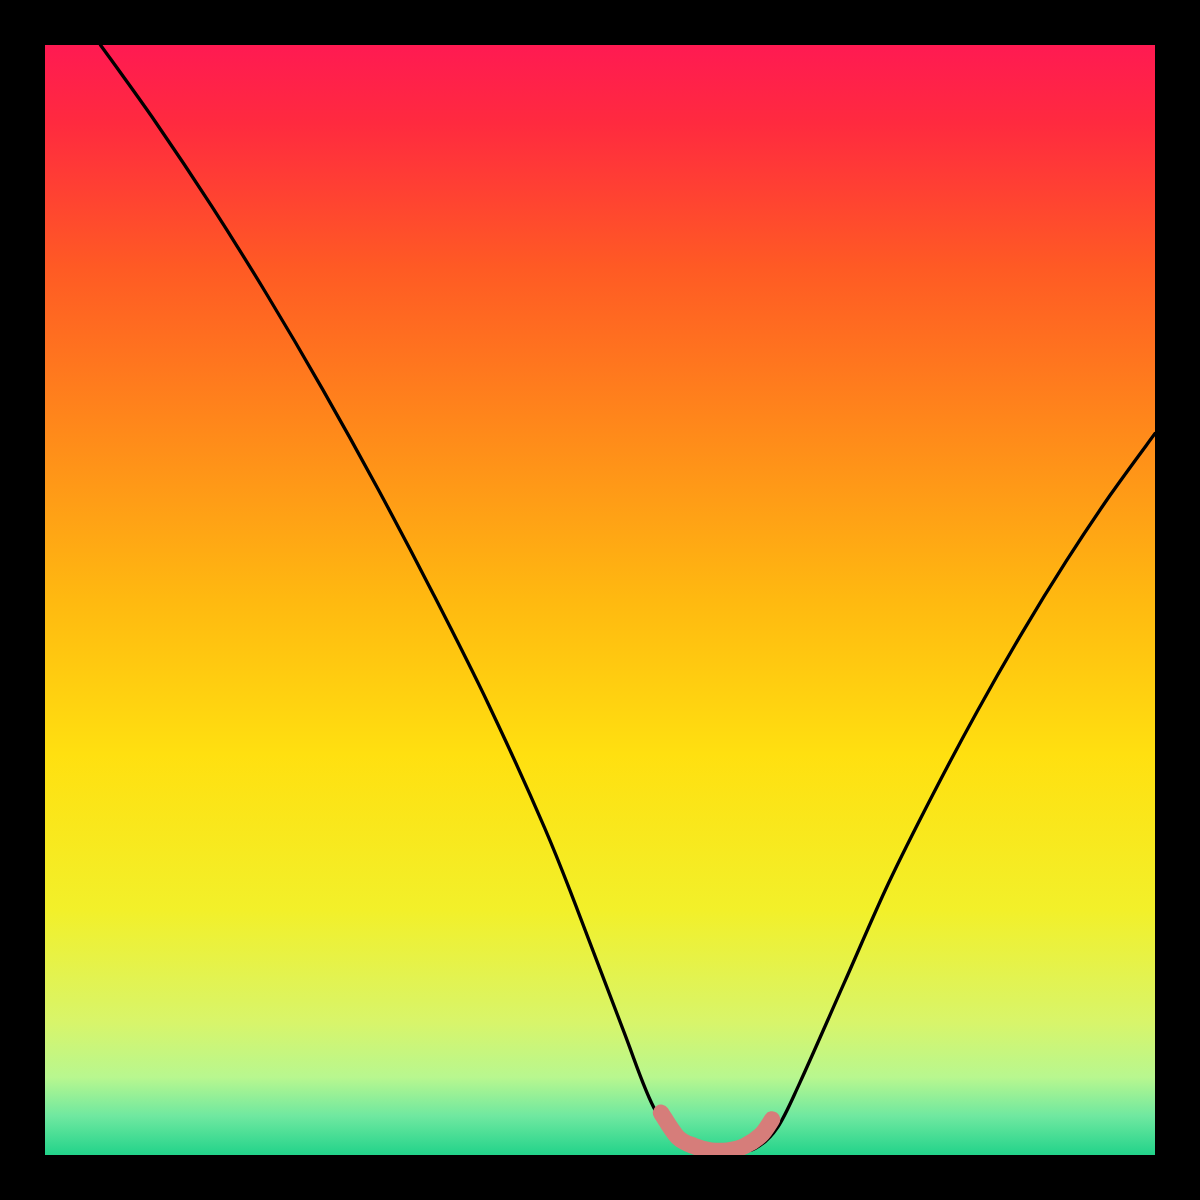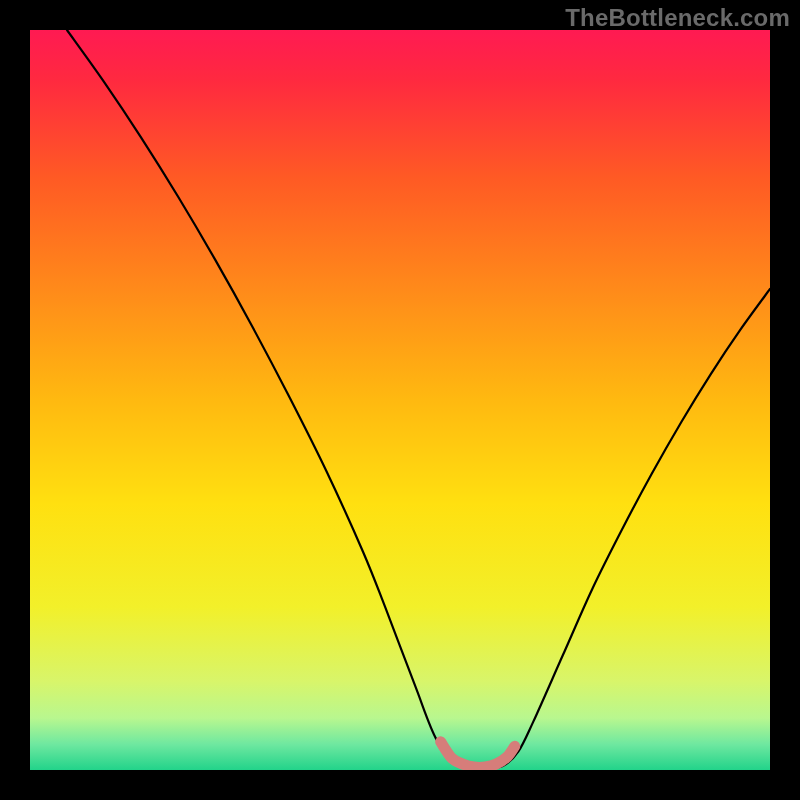--- a/index.html
+++ b/index.html
@@ -37,21 +37,20 @@
     letter-spacing: 0.2px;
   }
   svg {
     display: block;
   }
 </style>
 </head>
 <body>
 
 <div class="frame">
-  <div class="watermark">TheBottleneck.com</div>
   <div class="plot">
     <svg id="chart-svg" width="740" height="740" viewBox="0 0 740 740" preserveAspectRatio="none">
       <defs>
         <linearGradient id="bg-grad" x1="0" y1="0" x2="0" y2="1">
             <stop offset="0.00%" stop-color="#ff1a52"></stop>
             <stop offset="7.00%" stop-color="#ff2a3f"></stop>
             <stop offset="20.00%" stop-color="#ff5a24"></stop>
             <stop offset="35.00%" stop-color="#ff8a1a"></stop>
             <stop offset="50.00%" stop-color="#ffb910"></stop>
             <stop offset="64.00%" stop-color="#ffe010"></stop>

